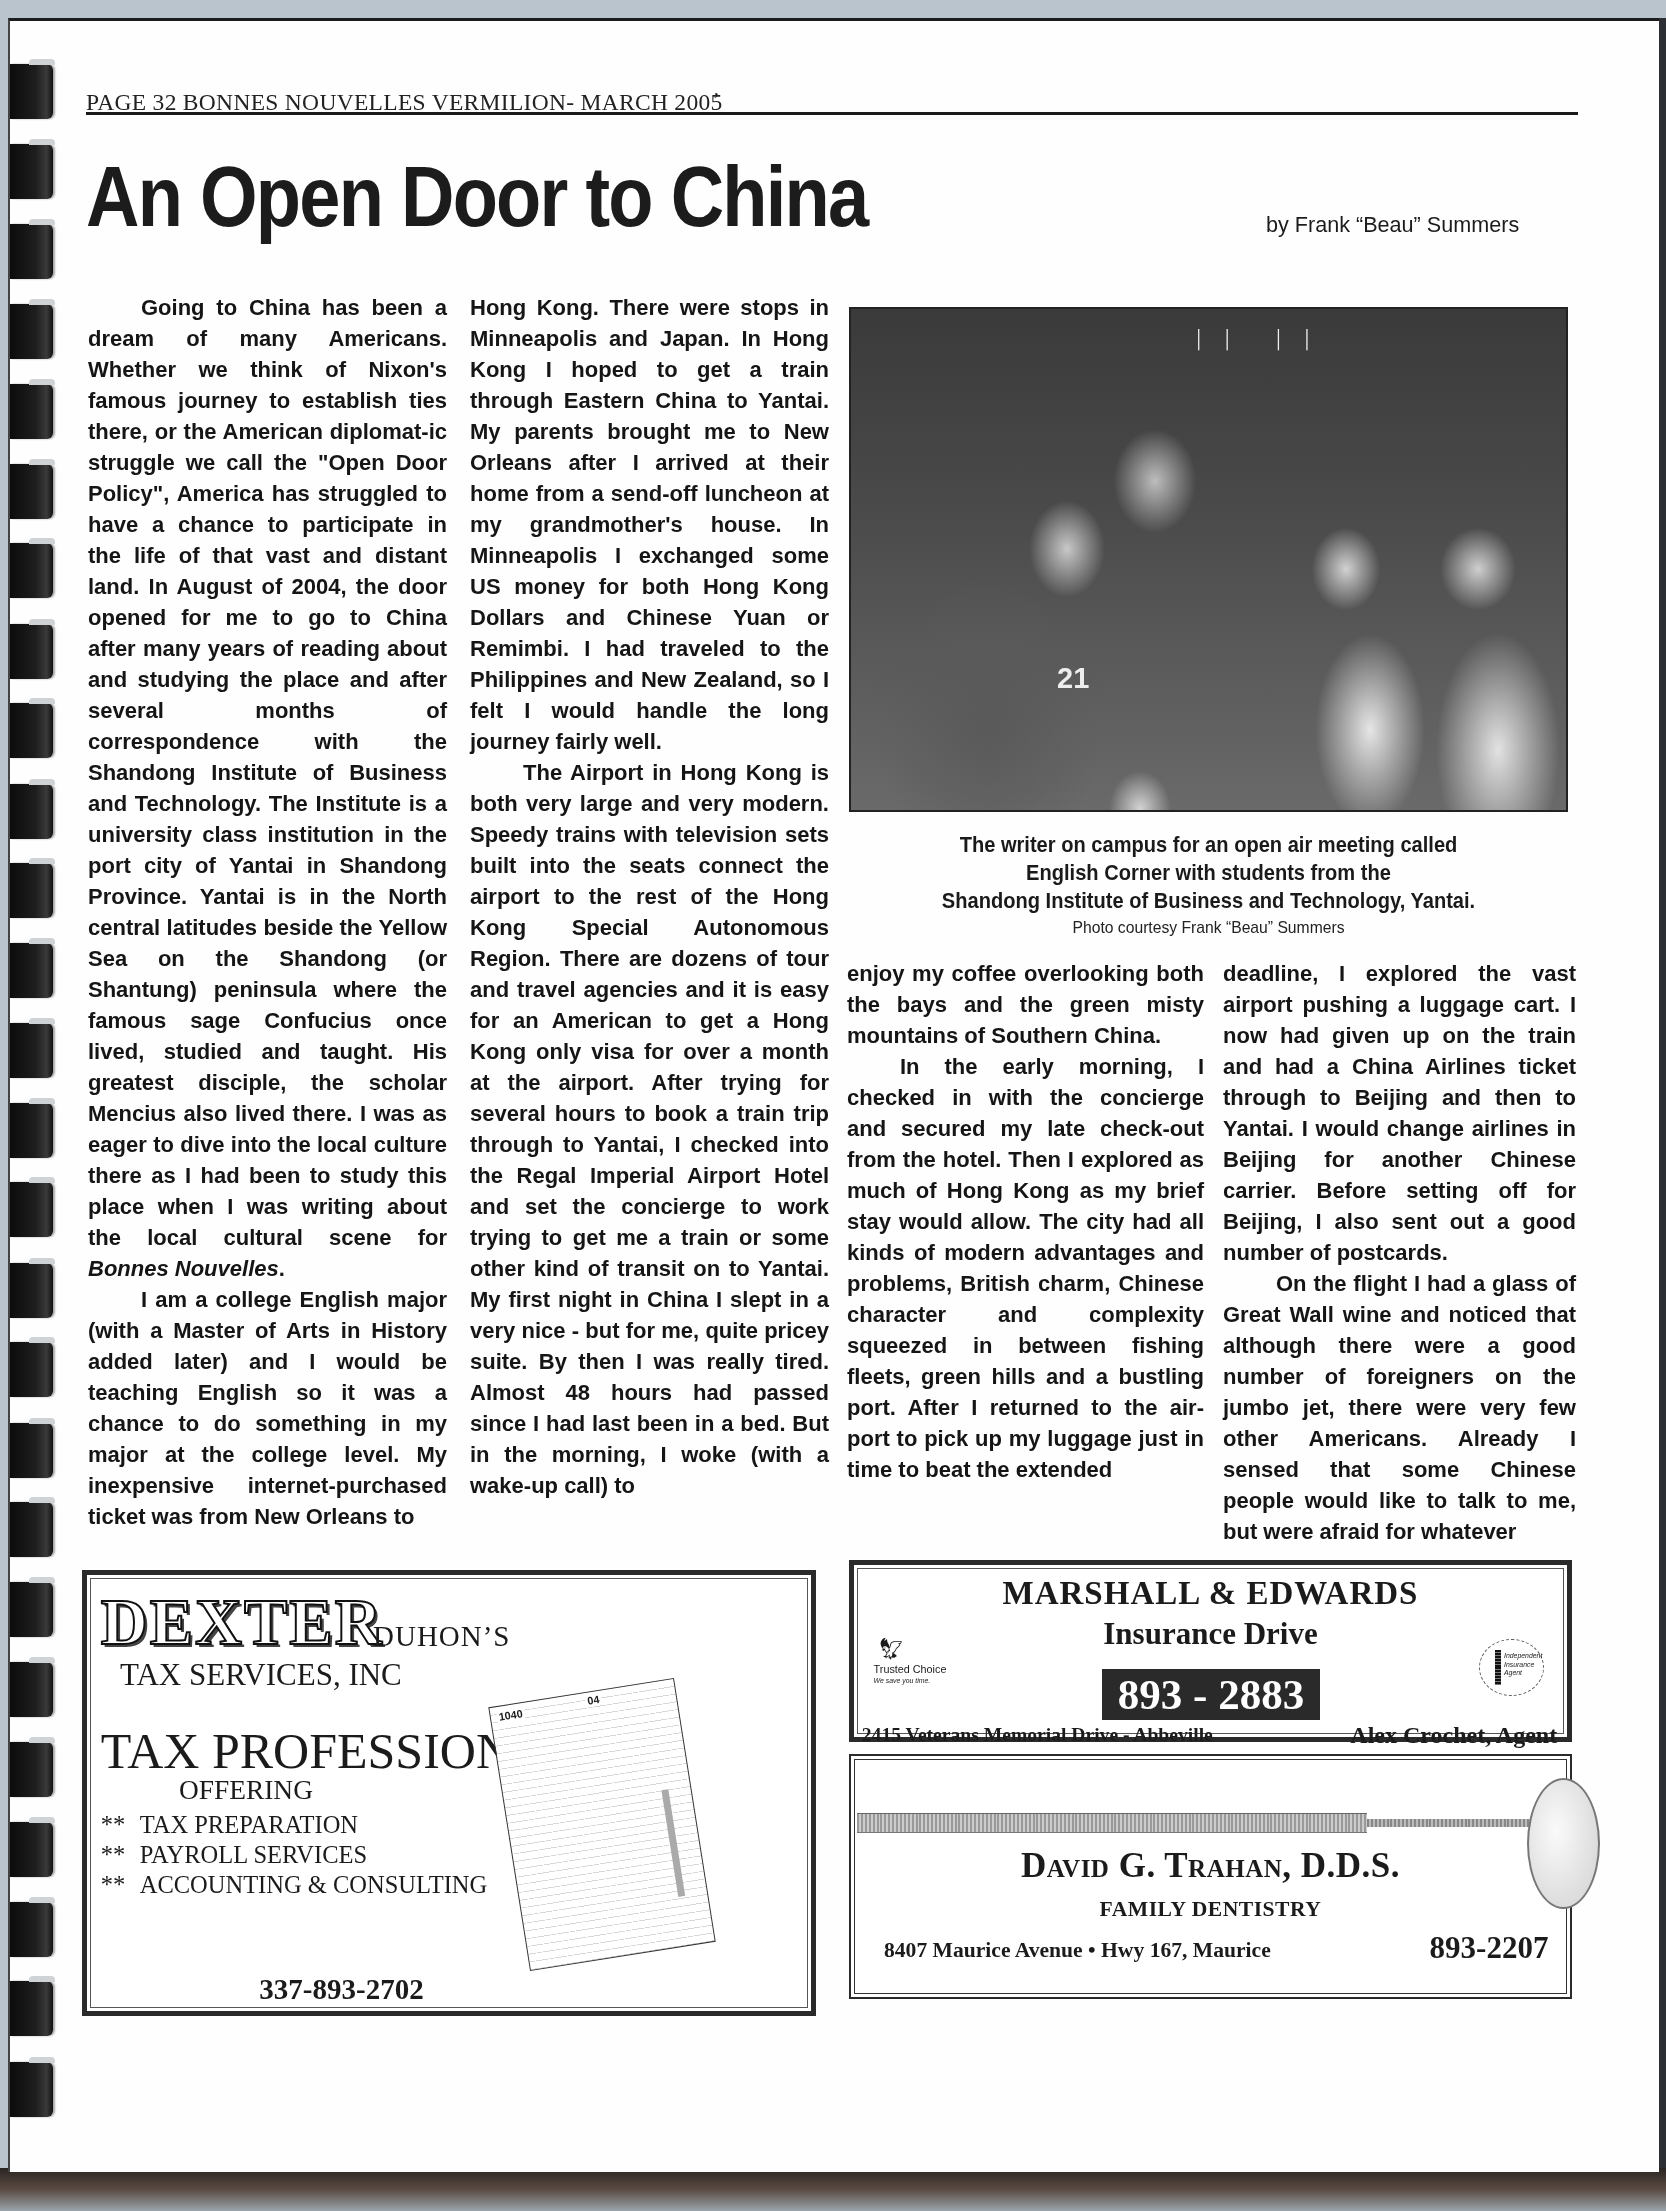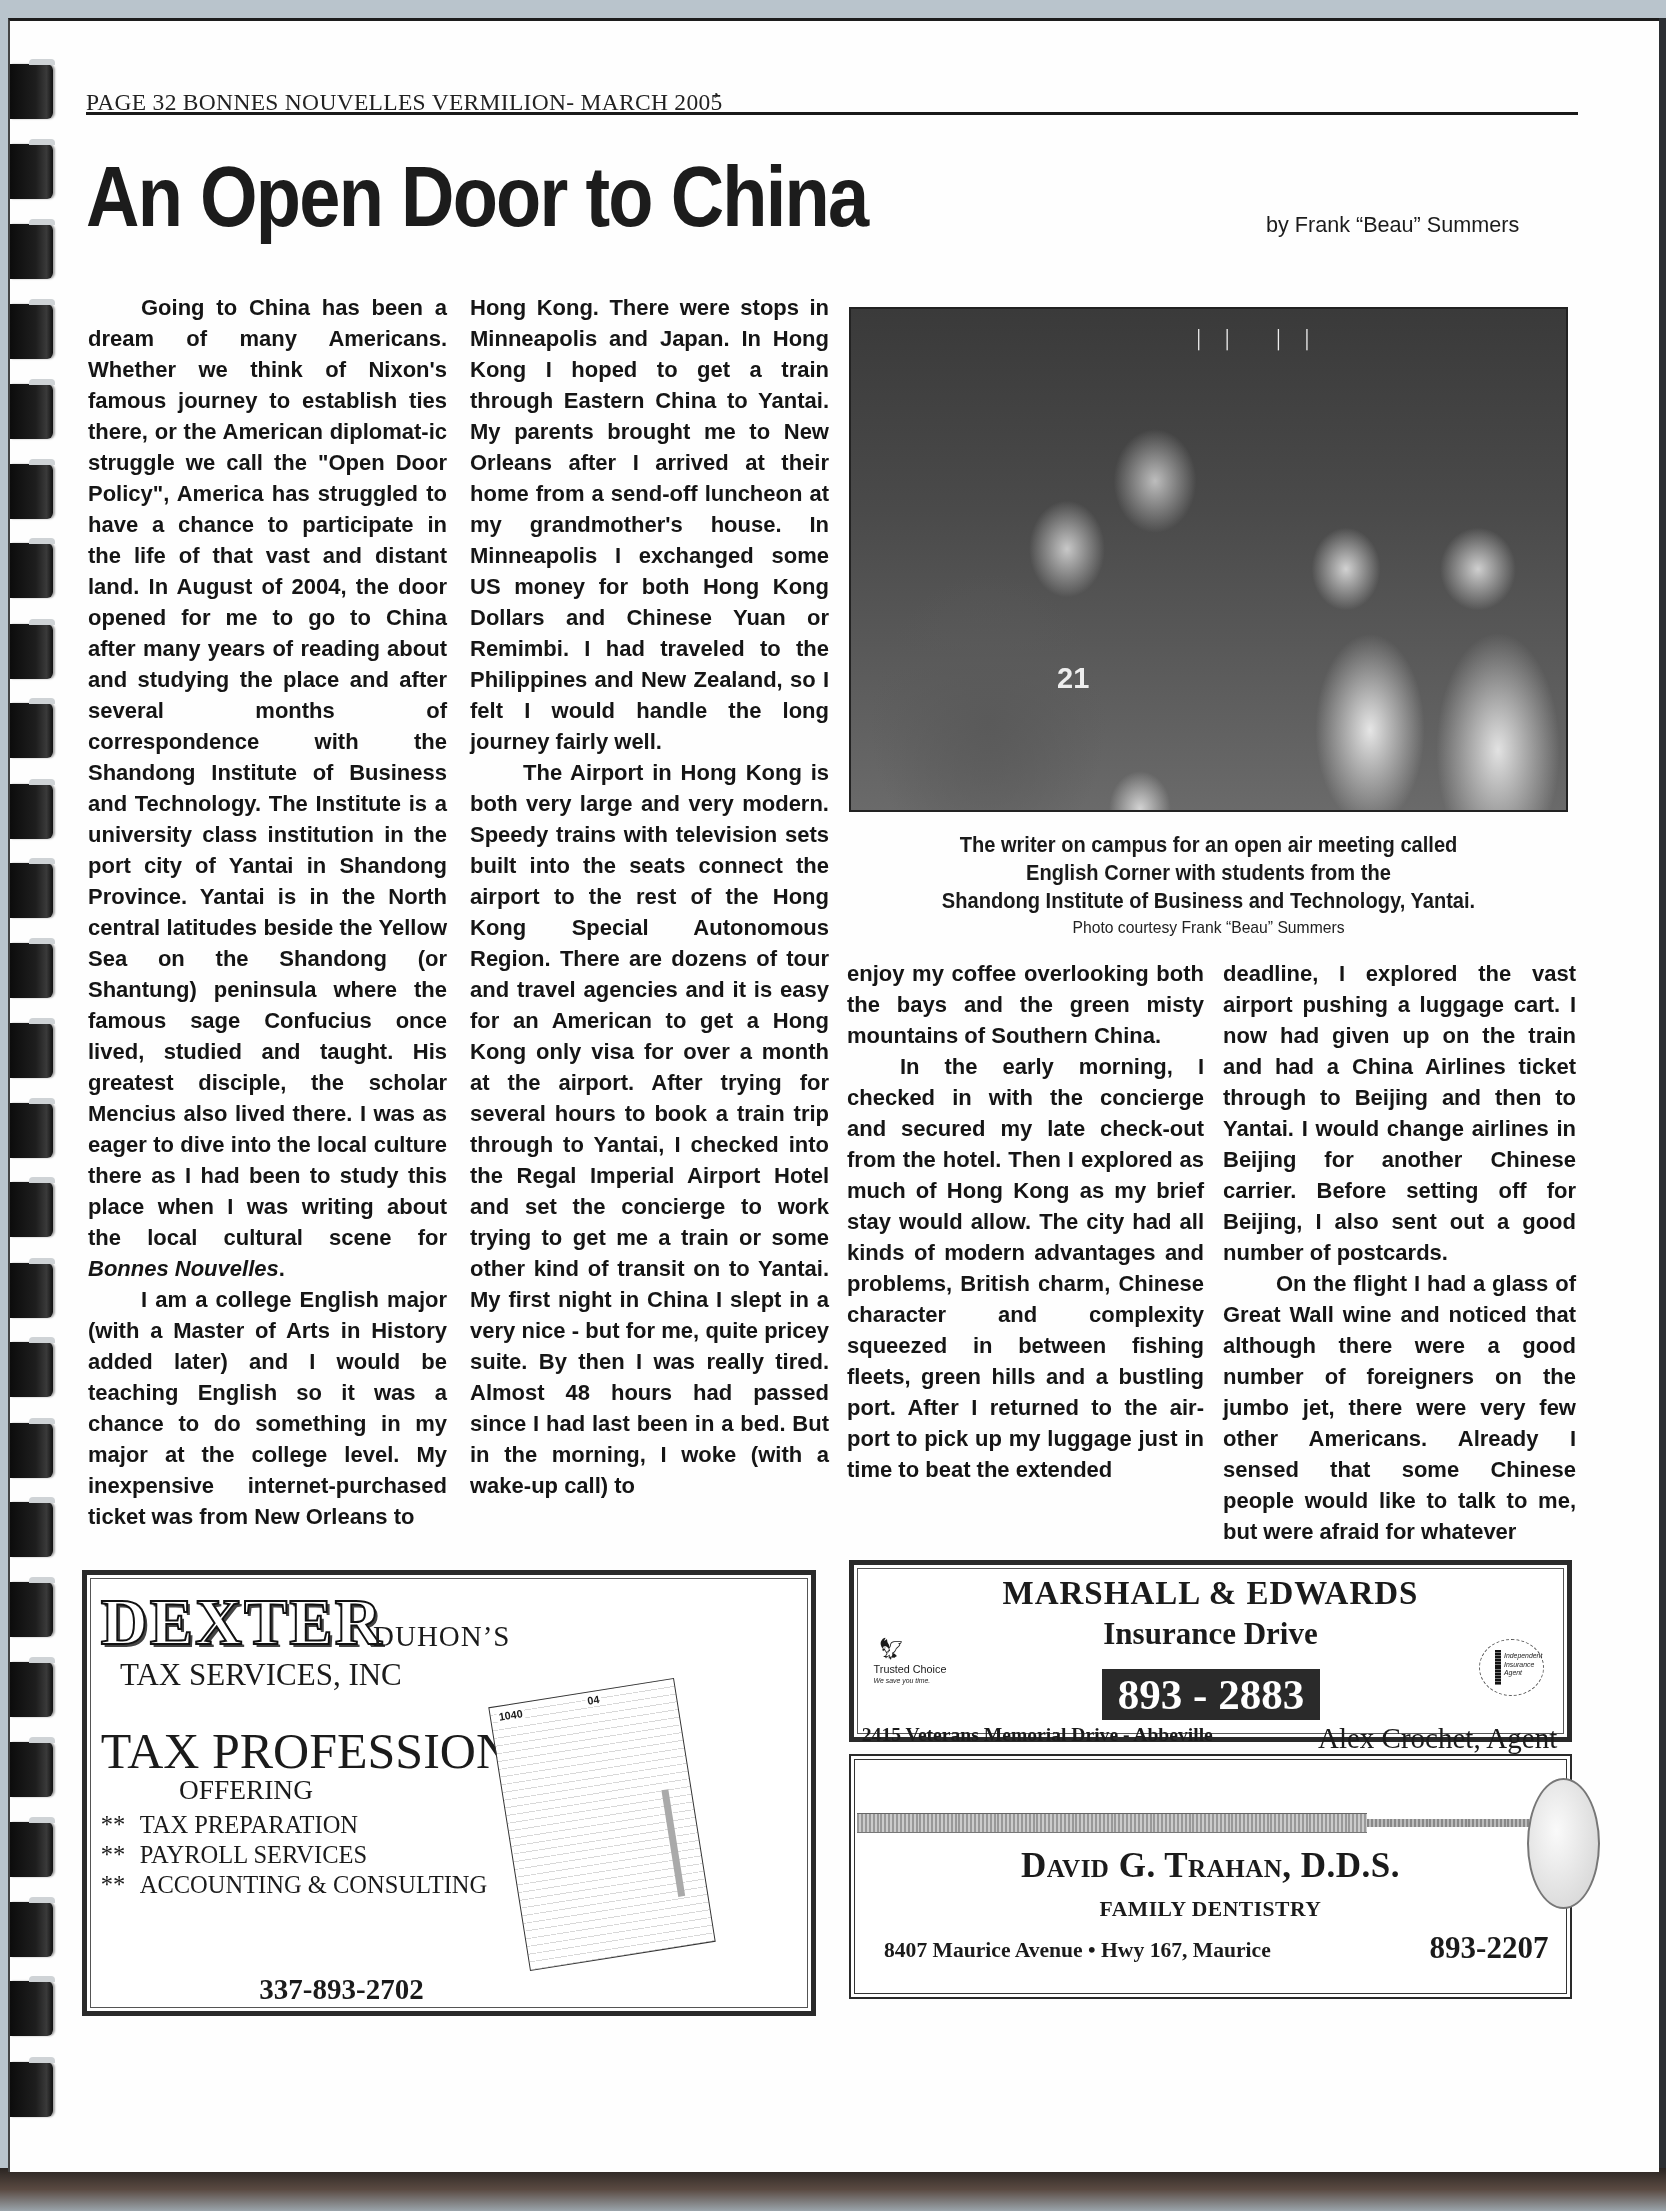--- a/index.html
+++ b/index.html
@@ -55,21 +55,21 @@
   .form1040{position:absolute;left:421px;top:116px;width:186px;height:265px;border:1px solid #333;transform:rotate(-9deg);background:repeating-linear-gradient(#fff 0 6.9px,#d8d8d8 6.9px 7.8px);}
   .form1040 .f-title{position:absolute;left:5.9px;top:3.9px;font-family:"Liberation Sans",sans-serif;font-size:10.8px;font-weight:bold;background:#fff;padding:0 2px;}
   .form1040 .f-year{position:absolute;left:96px;top:2px;font-family:"Liberation Sans",sans-serif;font-size:10.8px;font-weight:bold;background:#fff;padding:0 2px;}
   .form1040 .f-shade{position:absolute;right:21.6px;top:108px;width:7.8px;height:108px;background:#aaa;}
 
   #ad-marshall{left:849px;top:1560px;width:723px;height:182px;border:5.9px solid #2a2a2a;outline:1px solid #555;outline-offset:-9.8px;}
   .me-name{position:absolute;left:0;top:9.8px;width:100%;text-align:center;font-size:33px;font-weight:bold;letter-spacing:1px;}
   .me-agency{position:absolute;left:0;top:51px;width:100%;text-align:center;font-size:31px;font-weight:bold;}
   .me-phone{position:absolute;left:248px;top:104px;width:218px;height:51px;background:#2a2a2a;color:#fff;text-align:center;font-size:43px;font-weight:bold;line-height:51px;}
   .me-addr{position:absolute;left:7.8px;top:159px;font-size:19.6px;font-weight:bold;white-space:nowrap;}
-  .me-agent{position:absolute;right:9.8px;top:157px;font-size:29px;font-weight:normal;white-space:nowrap;}
+  .me-agent{position:absolute;right:9.8px;top:157px;font-size:24px;font-weight:bold;white-space:nowrap;}
   .trusted{position:absolute;left:19.6px;top:71px;width:69px;height:57px;}
   .trusted .bird{position:absolute;left:3.9px;top:0;font-size:21.6px;}
   .trusted .tc{position:absolute;left:0;top:27.4px;font-family:"Liberation Sans",sans-serif;font-size:10.8px;white-space:nowrap;}
   .trusted .tag{position:absolute;left:0;top:41px;font-family:"Liberation Sans",sans-serif;font-size:6.9px;font-style:italic;white-space:nowrap;}
   .iia{position:absolute;right:23.5px;top:74px;width:63px;height:55px;border:1px dashed #555;border-radius:50%;}
   .iia .bar{position:absolute;left:15.7px;top:9.8px;width:5.9px;height:35px;background:repeating-linear-gradient(#111 0 2px,#777 2px 2.9px);}
   .iia .txt{position:absolute;left:24.5px;top:11.8px;font-family:"Liberation Sans",sans-serif;font-style:italic;font-size:6.9px;line-height:8.8px;}
 
   #ad-trahan{left:849px;top:1754px;width:723px;height:245px;border:2.9px solid #2a2a2a;outline:1px solid #333;outline-offset:-6.9px;}
   .mirror-handle{position:absolute;left:5.9px;top:57px;width:510px;height:17.6px;background:repeating-linear-gradient(90deg,#999 0 2px,#ccc 2px 3.9px);border-top:1px solid #666;border-bottom:1px solid #777;}

